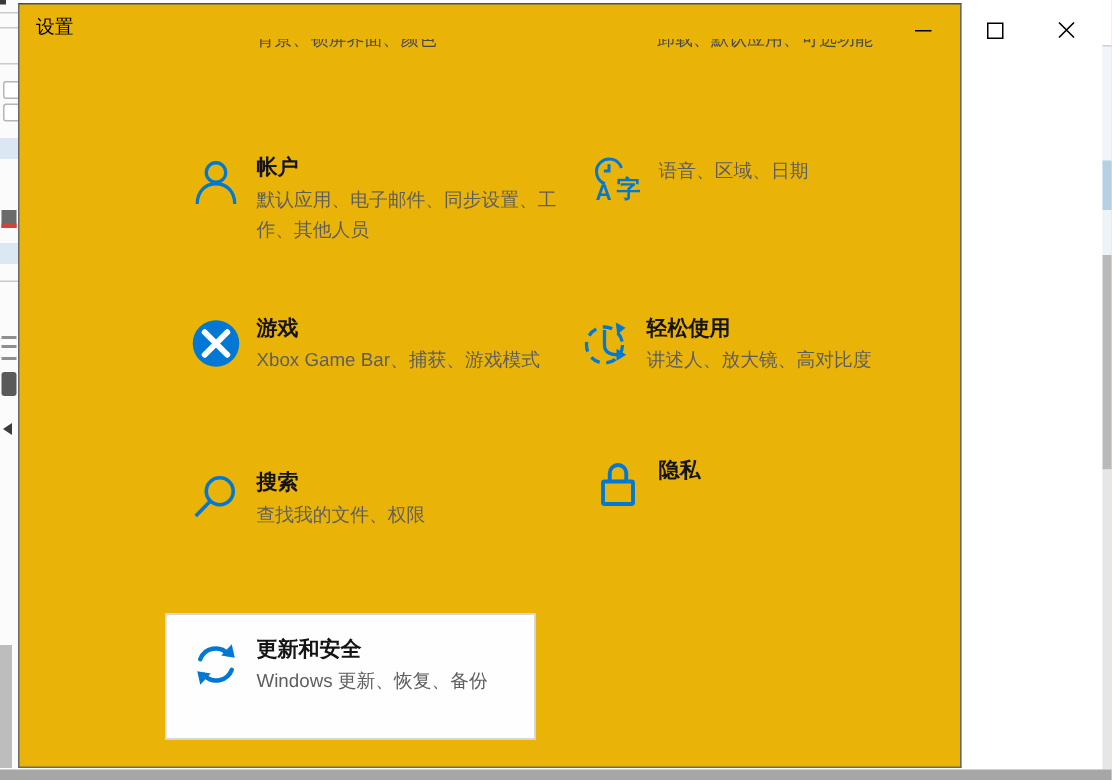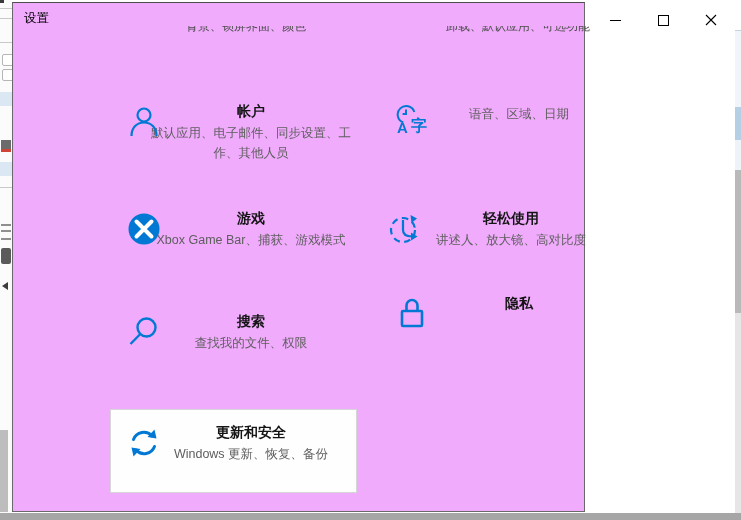--- a/index.html
+++ b/index.html
@@ -19,39 +19,39 @@
   .bg-left .listfrag{position:absolute;left:1px;width:10px;height:2px;background:#8f8f8f}
   .bg-left .darkicon{position:absolute;left:1px;width:10px;height:16px;background:#5a5a5a;border-radius:2px}
   .bg-left .tri{position:absolute;left:2px;width:0;height:0;border-top:4px solid transparent;border-bottom:4px solid transparent;border-right:6px solid #3c3c3c}
   .bg-left .graycol{position:absolute;left:0;top:430px;width:8px;height:82px;background:#bdbdbd}
   .bg-right{position:absolute;left:735px;top:0;width:6px;height:520px;background:#eef2f7;z-index:1}
   .bg-right .seg{position:absolute;left:0;width:6px}
   .bg-bottom{position:absolute;left:0;top:513px;width:741px;height:7px;background:#a6a6a6;z-index:1}
 
   
   .app-window{
-    position:absolute;left:12px;top:2px;width:573px;height:510px;box-sizing:border-box;
-    background:#f0abfc;border:1px solid #696969;border-top-color:#4d4d4d;z-index:2;text-align:center;
+    position:absolute;left:12px;top:2px;width:629px;height:510px;box-sizing:border-box;
+    background:#eab308;border:1px solid #696969;border-top-color:#4d4d4d;z-index:2;
   }
   .win-title{position:absolute;left:11px;top:7px;font-size:12.5px;color:#000;line-height:16px}
   .ctrl{position:absolute;top:5px;width:36px;height:24px;display:flex;align-items:center;justify-content:center;cursor:pointer}
   .ctrl-min{left:584px}.ctrl-max{left:632px}.ctrl-close{left:680px}
   .glyph-min{width:11px;height:1px;background:#000}
   .glyph-max{width:9px;height:9px;border:1px solid #000}
 
   
   .peek{position:absolute;top:23px;height:11px;overflow:hidden}
   .peek span{display:block;position:relative;top:-8px;font-size:12px;color:#4a4a4a;white-space:nowrap}
   .peek-left{left:158px;width:150px}
   .peek-right{left:425px;width:160px}
 
   
   .tile{position:absolute;width:252px;cursor:pointer}
   .ticon{position:absolute;left:0;top:2px;width:36px;height:36px}
-  .ttext{margin-left:25px;width:200px}
+  .ttext{margin-left:45px;width:200px}
   .ttitle{margin:0;font-size:14px;font-weight:700;color:#141414;line-height:19px}
   .tsub{margin:2px 0 0;font-size:12.5px;color:#5e5e5e;line-height:20px}
   .hl-box{position:absolute;left:97px;top:406px;width:247px;height:84px;box-sizing:border-box;
           background:#fefefe;border:1px solid #d6d6d6;cursor:pointer}
   svg{display:block}
 </style>
 </head>
 <body>
 
 <div class="bg-left">
@@ -176,21 +176,21 @@
           <line x1="13.8" y1="20.5" x2="4.5" y2="30"></line>
         </g>
       </svg>
     </div>
     <div class="ttext">
       <h3 class="ttitle">搜索</h3>
       <p class="tsub">查找我的文件、权限</p>
     </div>
   </div>
 
-  <div class="tile" style="left:381px;top:291px">
+  <div class="tile" style="left:381px;top:301px">
     <div class="ticon">
       <svg width="36" height="36" viewBox="0 0 36 36">
         <g stroke="#0078d4" stroke-width="2.6" fill="none">
           <rect x="8" y="15" width="20" height="15" rx="1"></rect>
           <path d="M12.5 15 v-5.5 a5.5 5.5 0 0 1 11 0 V15"></path>
         </g>
       </svg>
     </div>
     <div class="ttext">
       <h3 class="ttitle">隐私</h3>

